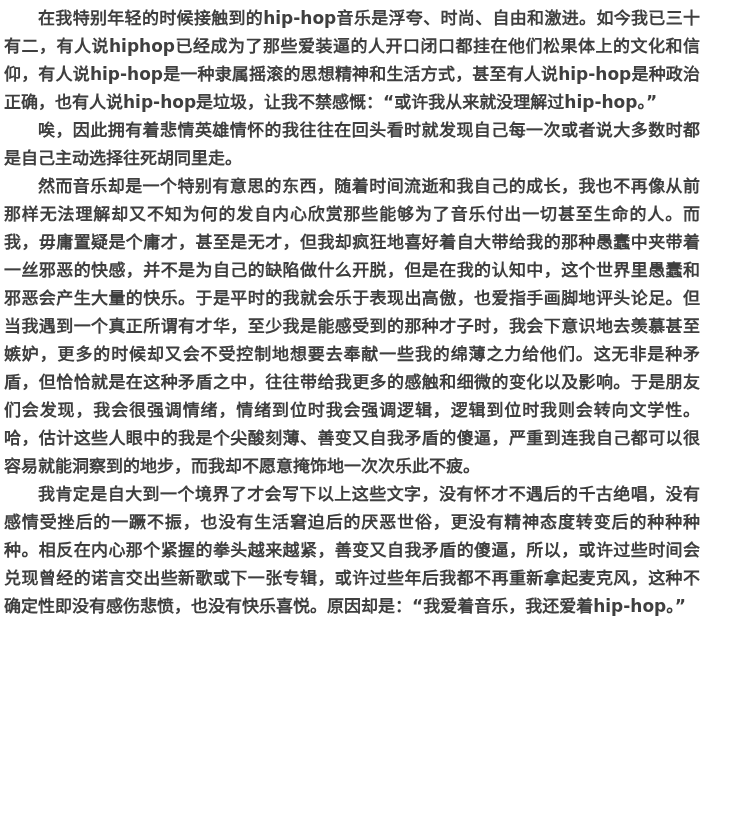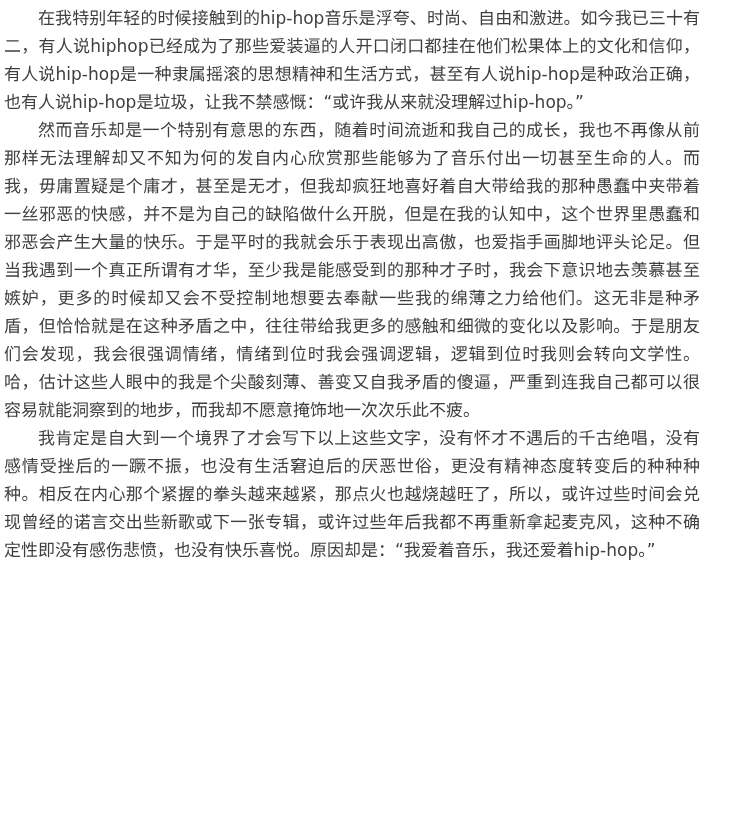--- a/index.html
+++ b/index.html
@@ -6,20 +6,21 @@
     margin: 0;
     padding: 0;
     background: var(--bg-color, #ffffff);
   }
   .page {
     width: 705px;
     min-height: 818px;
     box-sizing: border-box;
     background: var(--bg-color, #ffffff);
     overflow: hidden;
+    font-weight: bold;
   }
   .article {
     box-sizing: border-box;
     padding: 4px 5px 0 4px;
     font-family: "DejaVu Sans", "Liberation Sans", sans-serif;
     font-size: 17px;
     line-height: 28px;
     color: var(--text-color, #3f3f3f);
     text-align: justify;
     letter-spacing: 0;
@@ -30,16 +31,17 @@
     text-indent: 2em;
     word-break: break-word;
   }
 </style>
 </head>
 <body>
 
 <div class="page">
   <article class="article">
     <p>在我特别年轻的时候接触到的hip-hop音乐是浮夸、时尚、自由和激进。如今我已三十有二，有人说hiphop已经成为了那些爱装逼的人开口闭口都挂在他们松果体上的文化和信仰，有人说hip-hop是一种隶属摇滚的思想精神和生活方式，甚至有人说hip-hop是种政治正确，也有人说hip-hop是垃圾，让我不禁感慨：“或许我从来就没理解过hip-hop。”</p>
+    <p>唉，因此拥有着悲情英雄情怀的我往往在回头看时就发现自己每一次或者说大多数时都是自己主动选择往死胡同里走。</p>
     <p>然而音乐却是一个特别有意思的东西，随着时间流逝和我自己的成长，我也不再像从前那样无法理解却又不知为何的发自内心欣赏那些能够为了音乐付出一切甚至生命的人。而我，毋庸置疑是个庸才，甚至是无才，但我却疯狂地喜好着自大带给我的那种愚蠢中夹带着一丝邪恶的快感，并不是为自己的缺陷做什么开脱，但是在我的认知中，这个世界里愚蠢和邪恶会产生大量的快乐。于是平时的我就会乐于表现出高傲，也爱指手画脚地评头论足。但当我遇到一个真正所谓有才华，至少我是能感受到的那种才子时，我会下意识地去羡慕甚至嫉妒，更多的时候却又会不受控制地想要去奉献一些我的绵薄之力给他们。这无非是种矛盾，但恰恰就是在这种矛盾之中，往往带给我更多的感触和细微的变化以及影响。于是朋友们会发现，我会很强调情绪，情绪到位时我会强调逻辑，逻辑到位时我则会转向文学性。哈，估计这些人眼中的我是个尖酸刻薄、善变又自我矛盾的傻逼，严重到连我自己都可以很容易就能洞察到的地步，而我却不愿意掩饰地一次次乐此不疲。</p>
-    <p>我肯定是自大到一个境界了才会写下以上这些文字，没有怀才不遇后的千古绝唱，没有感情受挫后的一蹶不振，也没有生活窘迫后的厌恶世俗，更没有精神态度转变后的种种种种。相反在内心那个紧握的拳头越来越紧，那点火也越烧越旺了，所以，或许过些时间会兑现曾经的诺言交出些新歌或下一张专辑，或许过些年后我都不再重新拿起麦克风，这种不确定性即没有感伤悲愤，也没有快乐喜悦。原因却是：“我爱着音乐，我还爱着hip-hop。”</p>
+    <p>我肯定是自大到一个境界了才会写下以上这些文字，没有怀才不遇后的千古绝唱，没有感情受挫后的一蹶不振，也没有生活窘迫后的厌恶世俗，更没有精神态度转变后的种种种种。相反在内心那个紧握的拳头越来越紧，善变又自我矛盾的傻逼，所以，或许过些时间会兑现曾经的诺言交出些新歌或下一张专辑，或许过些年后我都不再重新拿起麦克风，这种不确定性即没有感伤悲愤，也没有快乐喜悦。原因却是：“我爱着音乐，我还爱着hip-hop。”</p>
   </article>
 </div>
 
 </body></html>

